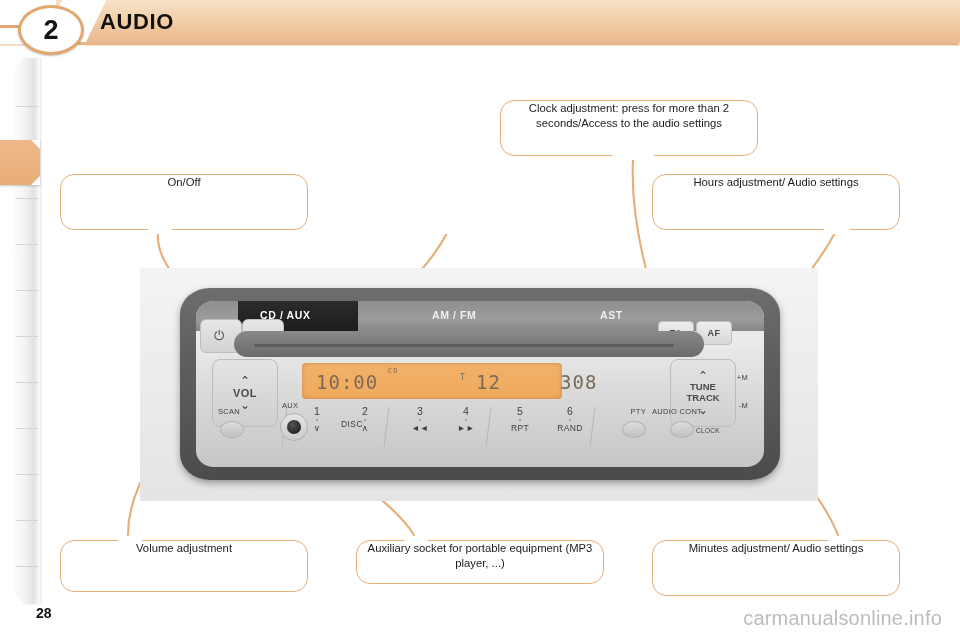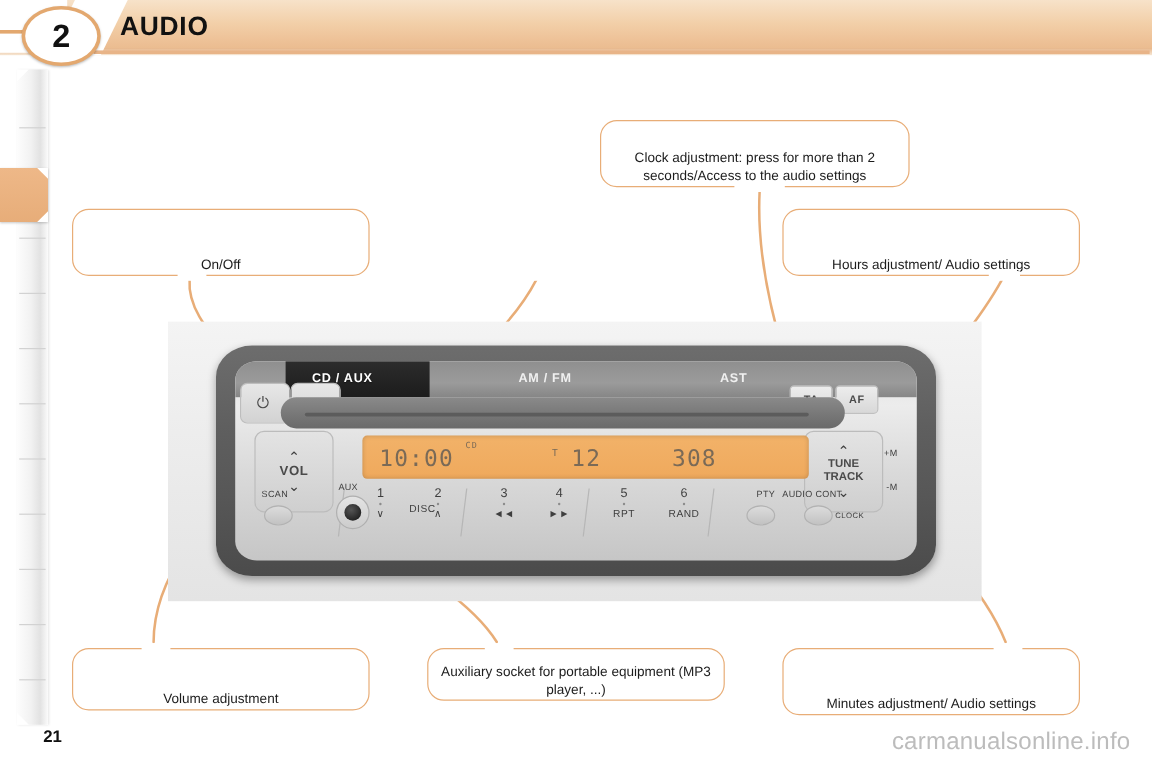--- a/index.html
+++ b/index.html
@@ -43,21 +43,21 @@
     border-right:9px solid #ffffff;border-bottom:9px solid transparent;}
   .tab-active .corner-br{position:absolute;right:0;bottom:0;width:0;height:0;
     border-right:9px solid #ffffff;border-top:9px solid transparent;}
 
   
   .section-title{position:absolute;left:60px;top:61px;font-size:14px;font-weight:bold;
     letter-spacing:.4px;color:#1a1a1a;}
 
   
   .callout{position:absolute;box-sizing:border-box;border:1.6px solid #e8ad77;
-    border-radius:14px;background:#ffffff;display:flex;align-items:flex-end;
+    border-radius:14px;background:#ffffff;display:flex;align-items:flex-start;
     justify-content:center;text-align:center;}
   .callout .txt{font-size:11.3px;line-height:1.35;color:#1c1c1c;padding:0 10px;}
   
   .gapmask{position:absolute;background:#ffffff;}
 
   
   .photo{position:absolute;left:140px;top:268px;width:678px;height:233px;
     background:linear-gradient(to bottom,#f4f4f4 0%,#ededed 40%,#e4e4e4 100%);}
   .radio{position:absolute;left:40px;top:20px;width:600px;height:192px;
     border-radius:30px/26px;
@@ -101,21 +101,21 @@
   .tune-pad .t{font-size:9.5px;font-weight:bold;color:#4a4a4a;line-height:1.15;}
 
   .btn-ta{position:absolute;right:70px;top:20px;width:34px;height:22px;border-radius:4px;
     background:linear-gradient(to bottom,#ededed,#d8d8d8);border:1px solid #c0c0c0;
     display:flex;align-items:center;justify-content:center;}
   .btn-af{position:absolute;right:32px;top:20px;width:34px;height:22px;border-radius:4px;
     background:linear-gradient(to bottom,#ededed,#d8d8d8);border:1px solid #c0c0c0;
     display:flex;align-items:center;justify-content:center;}
   .minilbl{font-size:9px;font-weight:bold;color:#4a4a4a;letter-spacing:.5px;}
 
-  .lcd{position:absolute;left:106px;top:62px;width:372px;height:36px;border-radius:4px;
+  .lcd{position:absolute;left:106px;top:62px;width:260px;height:36px;border-radius:4px;
     background:linear-gradient(to bottom,#f2b269,#efa95c);box-shadow:inset 0 0 4px rgba(0,0,0,.2);}
   .lcd span{position:absolute;font-family:"DejaVu Sans Mono","Liberation Mono",monospace;
     color:#7a6a57;font-size:19px;letter-spacing:1px;top:8px;}
   .lcd .sup{font-size:7px;top:4px;}
   .lcd .tiny{font-size:8px;top:10px;}
 
   .btnrow{position:absolute;left:96px;top:104px;width:352px;height:46px;}
   .preset{position:absolute;text-align:center;}
   .preset .num{font-size:10.5px;color:#3e3e3e;}
   .preset .dot{width:2px;height:2px;border-radius:50%;background:#8c8c8c;margin:2px auto;}
@@ -333,16 +333,16 @@
   <div class="callout" style="left:356px;top:540px;width:248px;height:44px;">
     <div class="txt">Auxiliary socket for portable equipment (MP3 player, ...)</div>
   </div>
   <div class="gapmask" style="left:404px;top:536px;width:24px;height:8px;"></div>
 
   <div class="callout" style="left:652px;top:540px;width:248px;height:56px;">
     <div class="txt">Minutes adjustment/ Audio settings</div>
   </div>
   <div class="gapmask" style="left:828px;top:536px;width:24px;height:8px;"></div>
 
-  <div class="pageno">21</div>
+  <div class="pageno">28</div>
   <div class="watermark">carmanualsonline.info</div>
 
 </div>
 
 </body></html>

